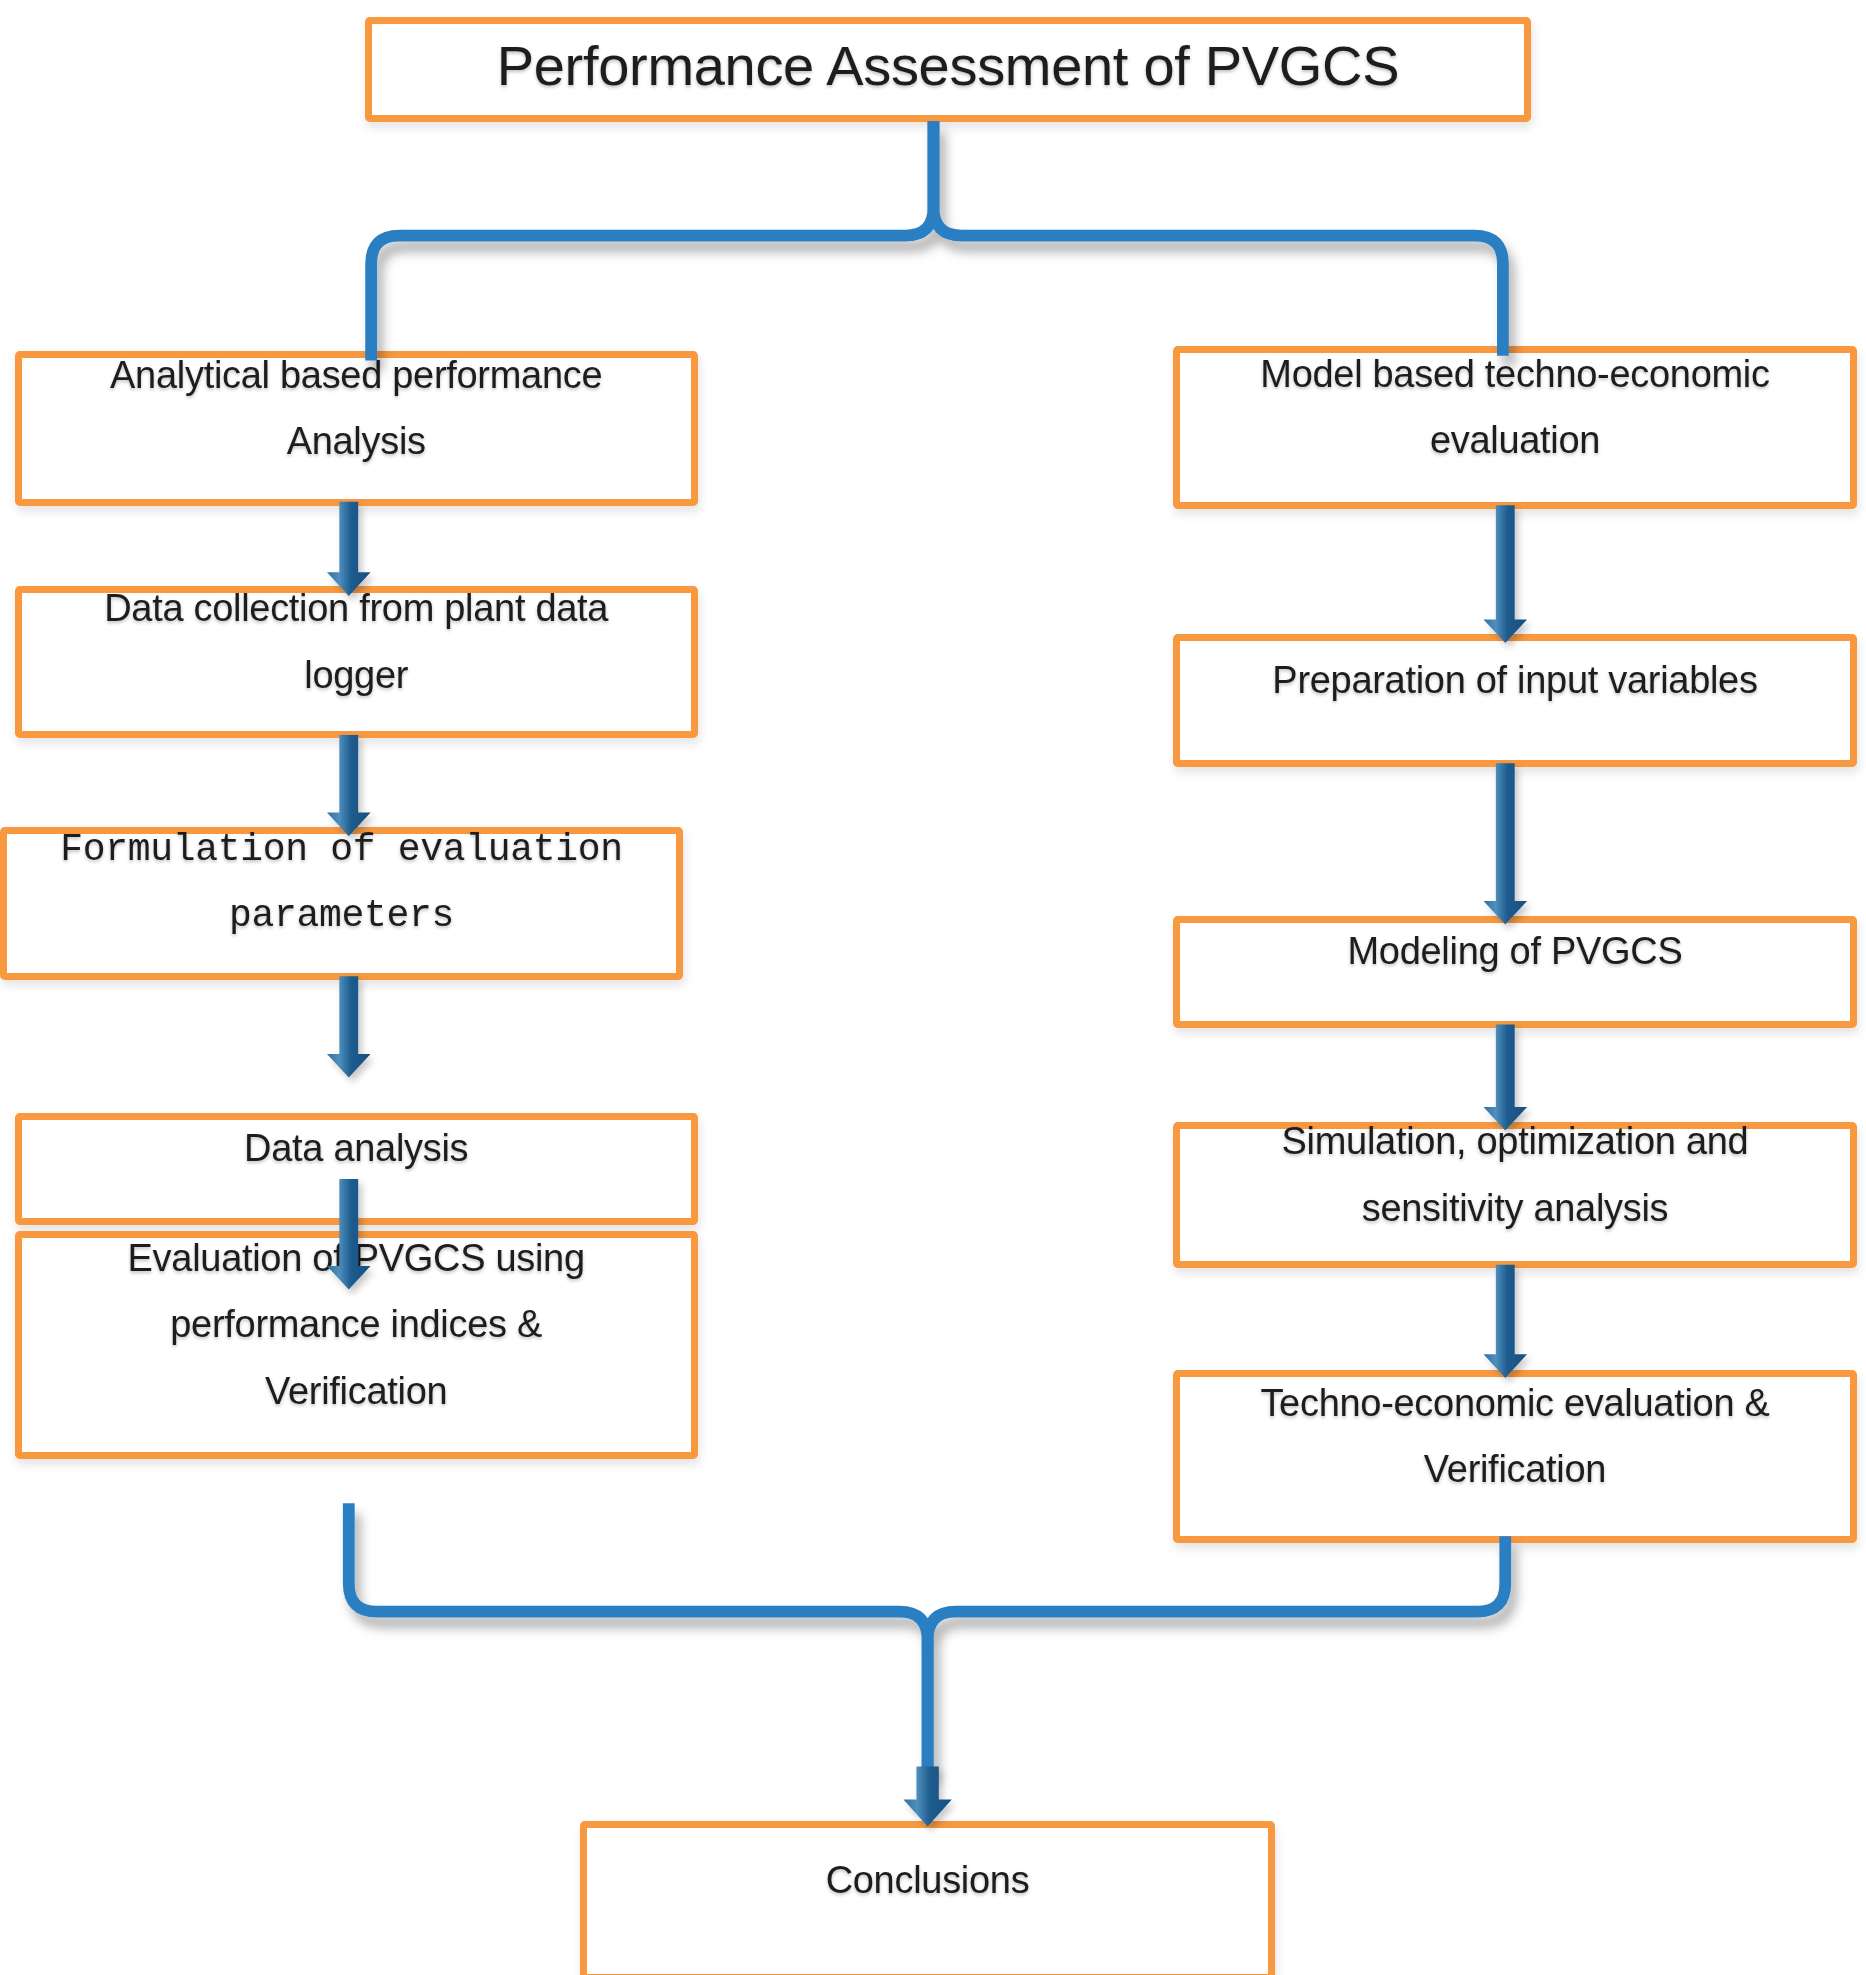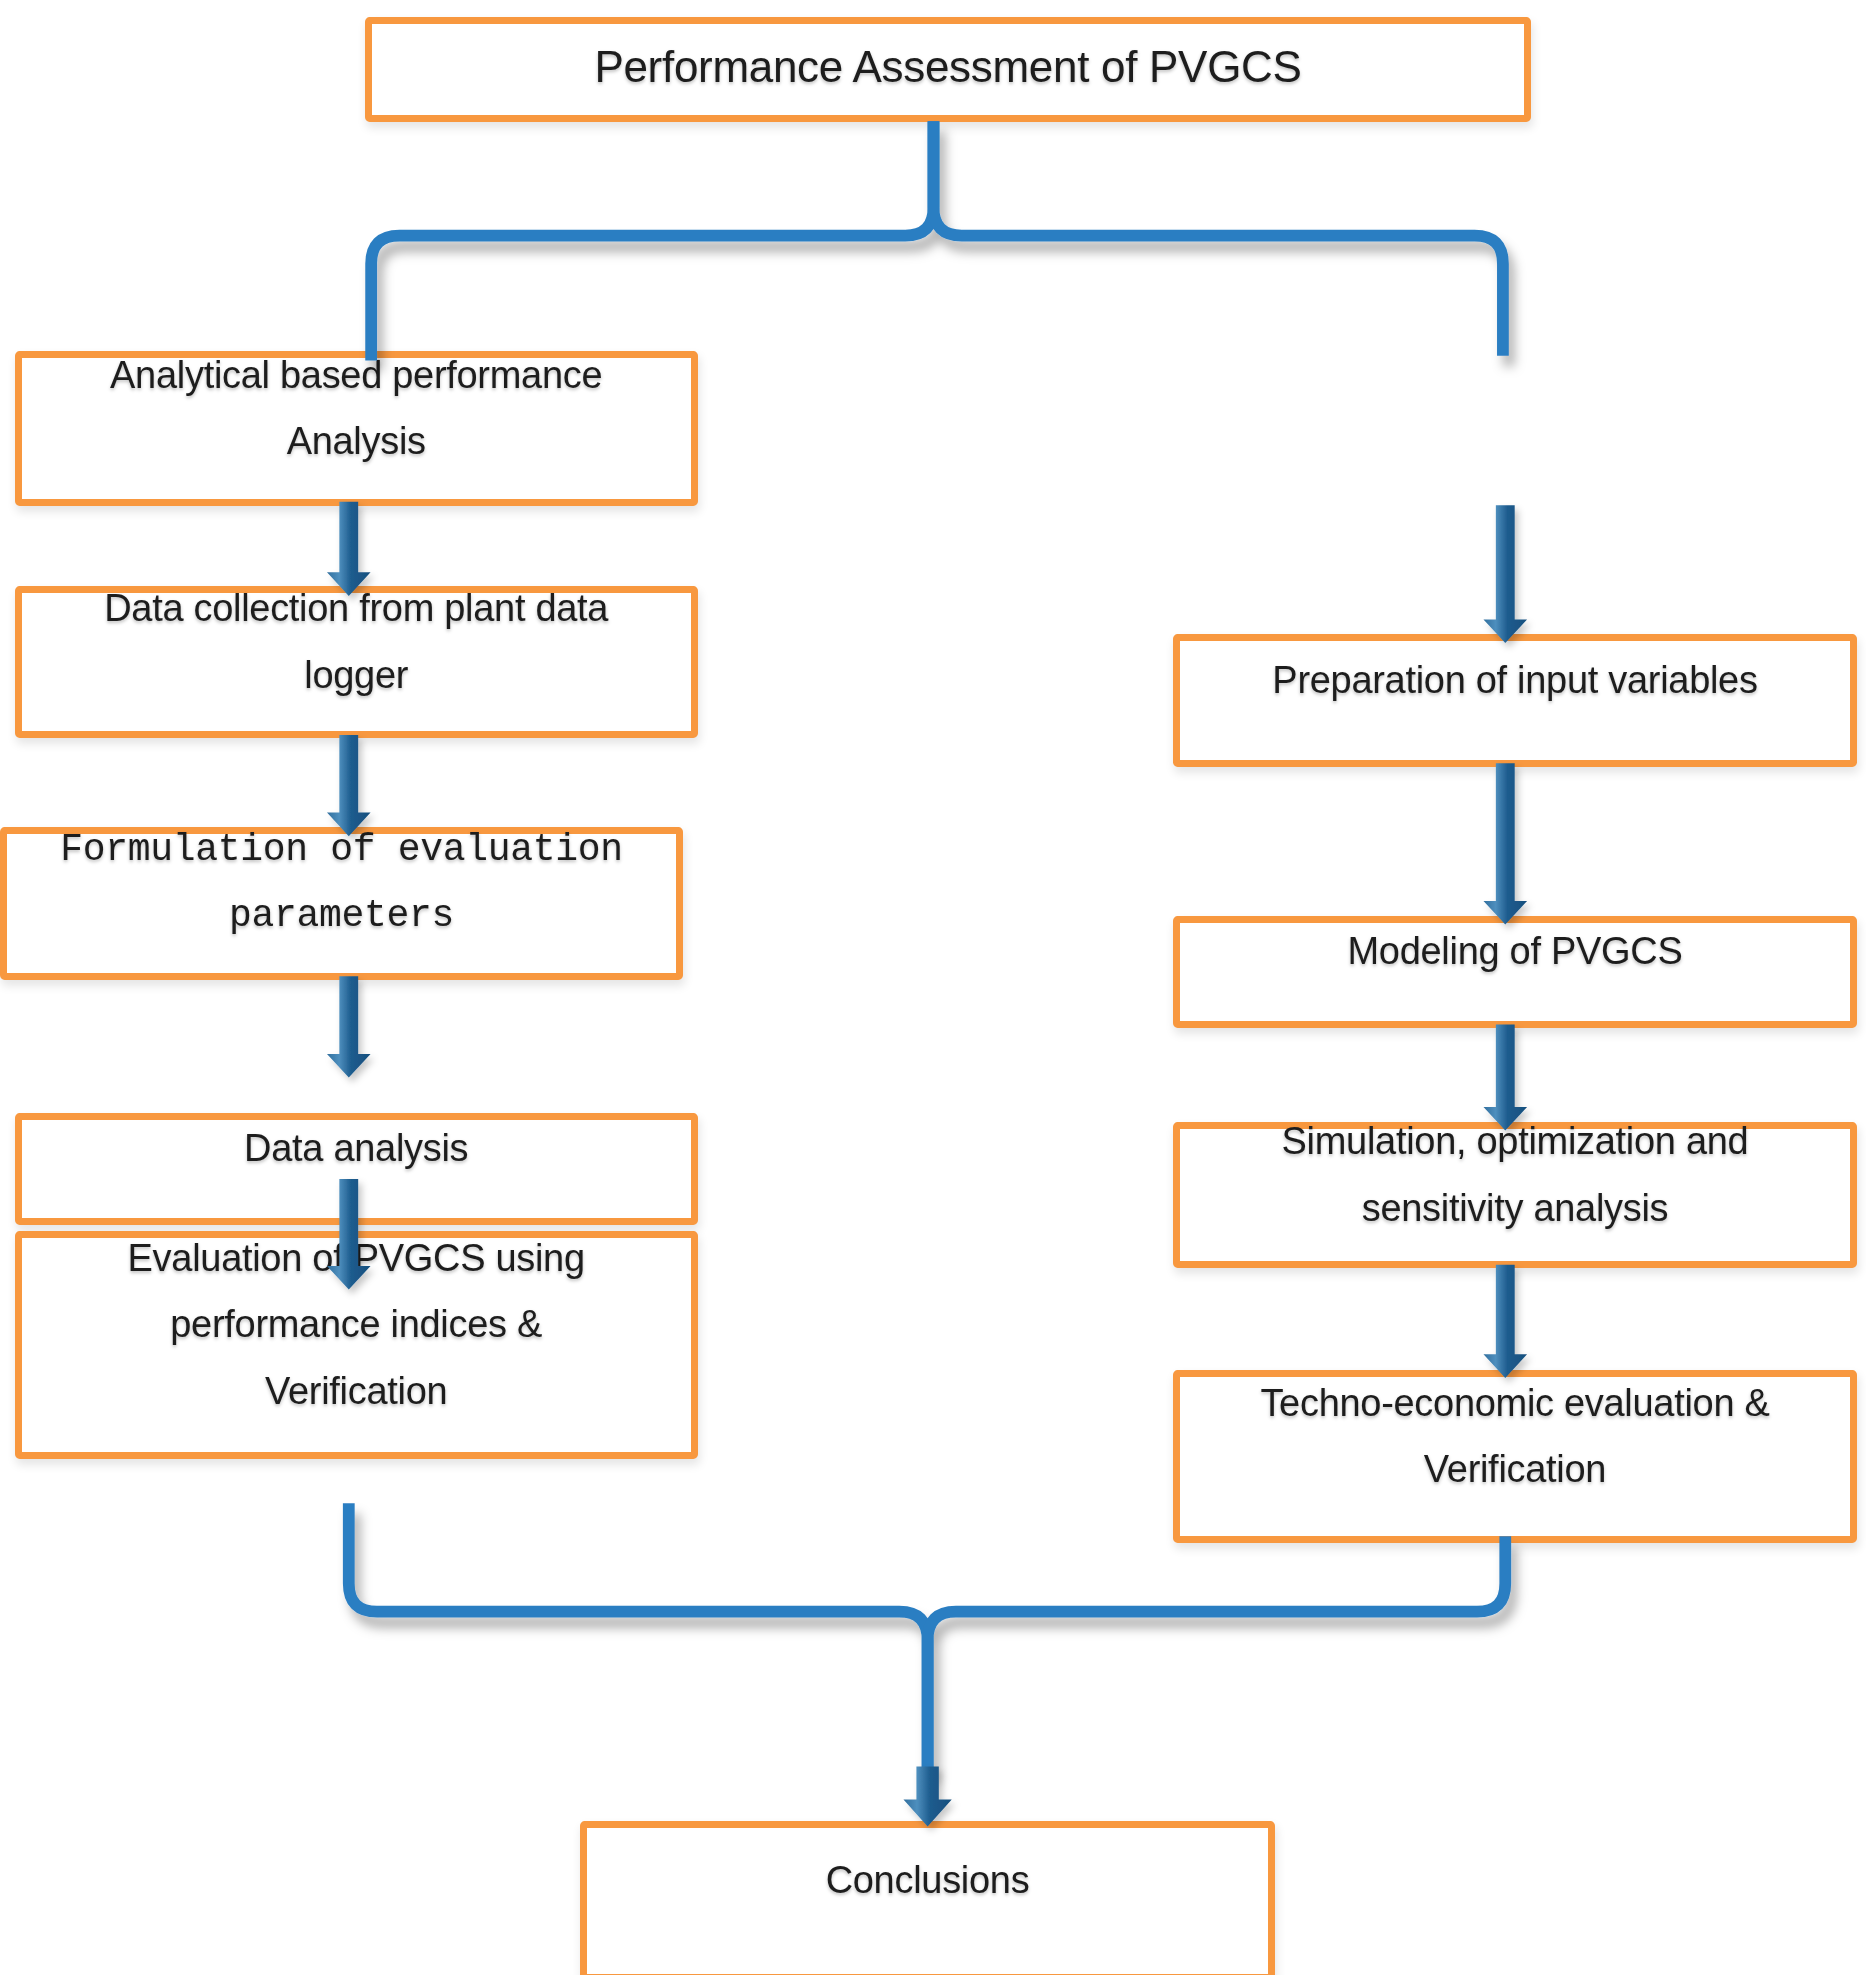--- a/index.html
+++ b/index.html
@@ -11,21 +11,21 @@
   .node{
     position:absolute;box-sizing:border-box;
     background:#fff;border:7.7px solid #F8983F;border-radius:4.7px;
     display:flex;align-items:center;justify-content:center;text-align:center;
     white-space:pre-line;
     color:#1d1d1d;font-size:38px;line-height:1.75;letter-spacing:-0.3px;
     padding:0 11.8px 41px 11.8px;
     text-shadow:0 2.4px 3.5px rgba(0,0,0,0.25);
     box-shadow:1.2px 5.9px 9.4px rgba(0,0,0,0.10);
   }
-  .node.title{font-size:44px;padding:0 17.7px 5.9px 17.7px;text-align:center;}
+  .node.title{font-size:56px;padding:0 17.7px 5.9px 17.7px;text-align:center;}
   .connectors{
     position:absolute;left:0;top:0;width:1867px;height:1975px;
     pointer-events:none;
   }
   .brace{fill:none;stroke:#2B7EC2;stroke-width:20;}
 </style>
 </head>
 <body>
 
 <div class="canvas">
@@ -36,20 +36,22 @@
 Analysis</div>
   <div class="node" style="left:14.7px;top:586px;width:683px;height:152px;">Data collection from plant data
 logger</div>
   <div class="node" style="left:0;top:827px;width:683px;height:153px;font-family:Liberation Mono, monospace;">Formulation of evaluation
 parameters</div>
   <div class="node" style="left:14.7px;top:1069px;width:683px;height:112px;margin-top:44px;">Data analysis</div>
   <div class="node" style="left:14.7px;top:1231px;width:683px;height:228px;">Evaluation of PVGCS using
 performance indices &amp;
 Verification</div>
 
+  <div class="node" style="left:1173px;top:346px;width:684px;height:163px;">Model based techno-economic
+evaluation</div>
   <div class="node" style="left:1173px;top:634px;width:684px;height:133px;">Preparation of input variables</div>
   <div class="node" style="left:1173px;top:1122px;width:684px;height:146px;">Simulation, optimization and
 sensitivity analysis</div>
   <div class="node" style="left:1173px;top:916px;width:684px;height:112px;">Modeling of PVGCS</div>
   <div class="node" style="left:1173px;top:1370px;width:684px;height:173px;">Techno-economic evaluation &amp;
 Verification</div>
 
   <div class="node" style="left:580px;top:1821px;width:695px;height:160px;">Conclusions</div>
 
   <svg class="connectors" viewBox="0 0 3170 3354">

